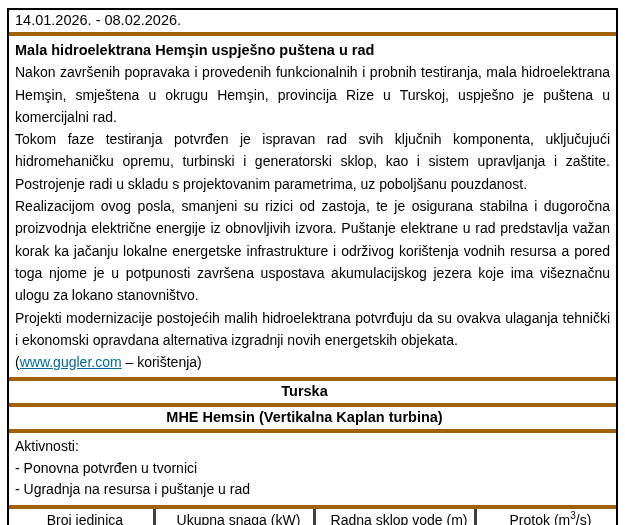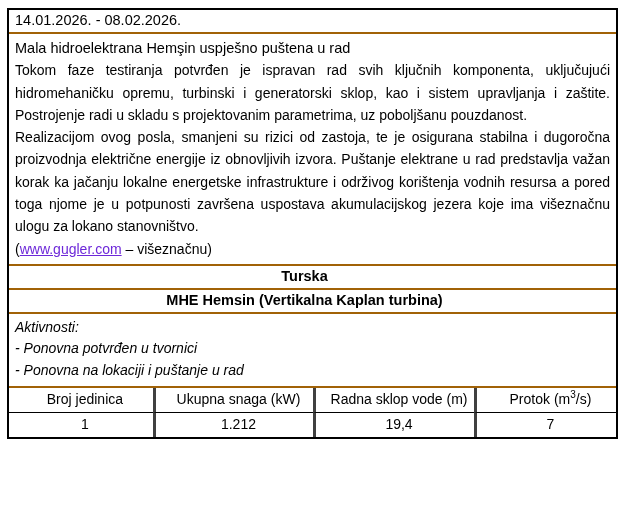--- a/index.html
+++ b/index.html
@@ -14,61 +14,60 @@
   }
   .doc-table {
     position: absolute;
     left: 7px;
     top: 8px;
     width: 607px;
     border: 2px solid #000000;
     background: #ffffff;
   }
   .row {
-    border-bottom: 2px solid #a16207;
+    border-bottom: 4px solid #a16207;
     font-size: 14px;
   }
   .row:last-child { border-bottom: none; }
   .row-date {
     padding: 2px 6px 3px 6px;
     font-size: 14.5px;
     line-height: 17px;
   }
   .row-content {
     padding: 3px 6px 4px 6px;
     line-height: 22.3px;
   }
   .article-title {
-    font-weight: normal;
+    font-weight: bold;
     font-size: 14.5px;
   }
   .para {
     text-align: justify;
     font-size: 14px;
   }
   .source-line {
     font-size: 14px;
   }
   .hyperlink {
-    color: #6d28d9;
+    color: #0369a1;
     text-decoration: underline;
     cursor: pointer;
   }
   .row-center {
     text-align: center;
     font-weight: bold;
     font-size: 14.5px;
     padding: 2px 22px 3px 6px;
     line-height: 17px;
   }
   .row-activities {
     padding: 3px 6px 5px 6px;
     line-height: 21.3px;
     font-size: 14px;
-    font-style: italic;
   }
   .spec-grid {
     display: grid;
     grid-template-columns: 23.7% 26.4% 26.5% 23.4%;
     text-align: center;
     font-size: 14px;
   }
   .spec-cell {
     padding: 3px 4px 4px 12px;
     line-height: 17px;
@@ -79,33 +78,35 @@
 </style>
 </head>
 <body>
 
 <div class="doc-table">
 
   <div class="row row-date">14.01.2026. - 08.02.2026.</div>
 
   <div class="row row-content">
     <div class="article-title">Mala hidroelektrana Hemşin uspješno puštena u rad</div>
+    <div class="para">Nakon završenih popravaka i provedenih funkcionalnih i probnih testiranja, mala hidroelektrana Hemşin, smještena u okrugu Hemşin, provincija Rize u Turskoj, uspješno je puštena u komercijalni rad.</div>
     <div class="para">Tokom faze testiranja potvrđen je ispravan rad svih ključnih komponenta, uključujući hidromehaničku opremu, turbinski i generatorski sklop, kao i sistem upravljanja i zaštite. Postrojenje radi u skladu s projektovanim parametrima, uz poboljšanu pouzdanost.</div>
     <div class="para">Realizacijom ovog posla, smanjeni su rizici od zastoja, te je osigurana stabilna i dugoročna proizvodnja električne energije iz obnovljivih izvora. Puštanje elektrane u rad predstavlja važan korak ka jačanju lokalne energetske infrastrukture i održivog korištenja vodnih resursa a pored toga njome je u potpunosti završena uspostava akumulacijskog jezera koje ima višeznačnu ulogu za lokano stanovništvo.</div>
-    <div class="source-line"><span>(</span><a class="hyperlink">www.gugler.com</a><span> – višeznačnu)</span></div>
+    <div class="para">Projekti modernizacije postojećih malih hidroelektrana potvrđuju da su ovakva ulaganja tehnički i ekonomski opravdana alternativa izgradnji novih energetskih objekata.</div>
+    <div class="source-line"><span>(</span><a class="hyperlink">www.gugler.com</a><span> – korištenja)</span></div>
   </div>
 
   <div class="row row-center">Turska</div>
 
   <div class="row row-center">MHE Hemsin (Vertikalna Kaplan turbina)</div>
 
   <div class="row row-activities">
     <div>Aktivnosti:</div>
     <div>- Ponovna potvrđen u tvornici</div>
-    <div>- Ponovna na lokaciji i puštanje u rad</div>
+    <div>- Ugradnja na resursa i puštanje u rad</div>
   </div>
 
   <div class="row spec-grid">
     <div class="spec-cell header-row">Broj jedinica</div>
     <div class="spec-cell header-row col-sep">Ukupna snaga (kW)</div>
     <div class="spec-cell header-row col-sep">Radna sklop vode (m)</div>
     <div class="spec-cell header-row col-sep"><span>Protok (m</span><sup>3</sup><span>/s)</span></div>
     <div class="spec-cell">1</div>
     <div class="spec-cell col-sep">1.212</div>
     <div class="spec-cell col-sep">19,4</div>

